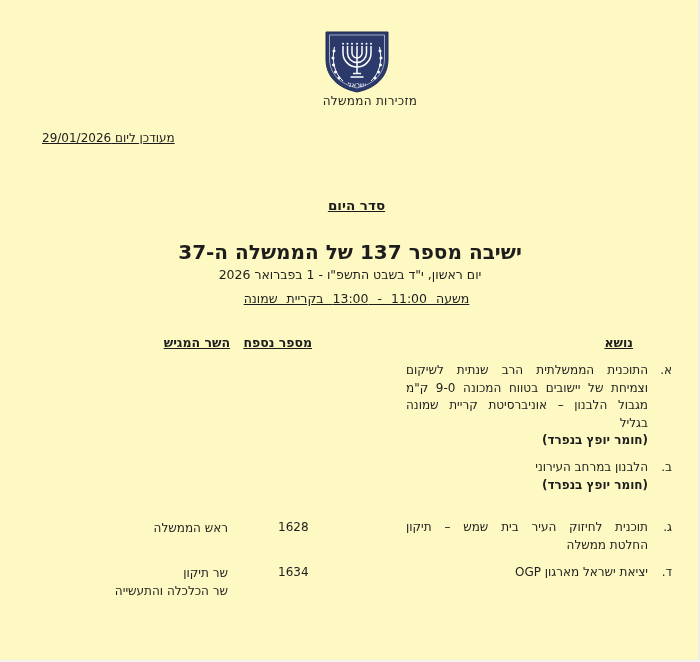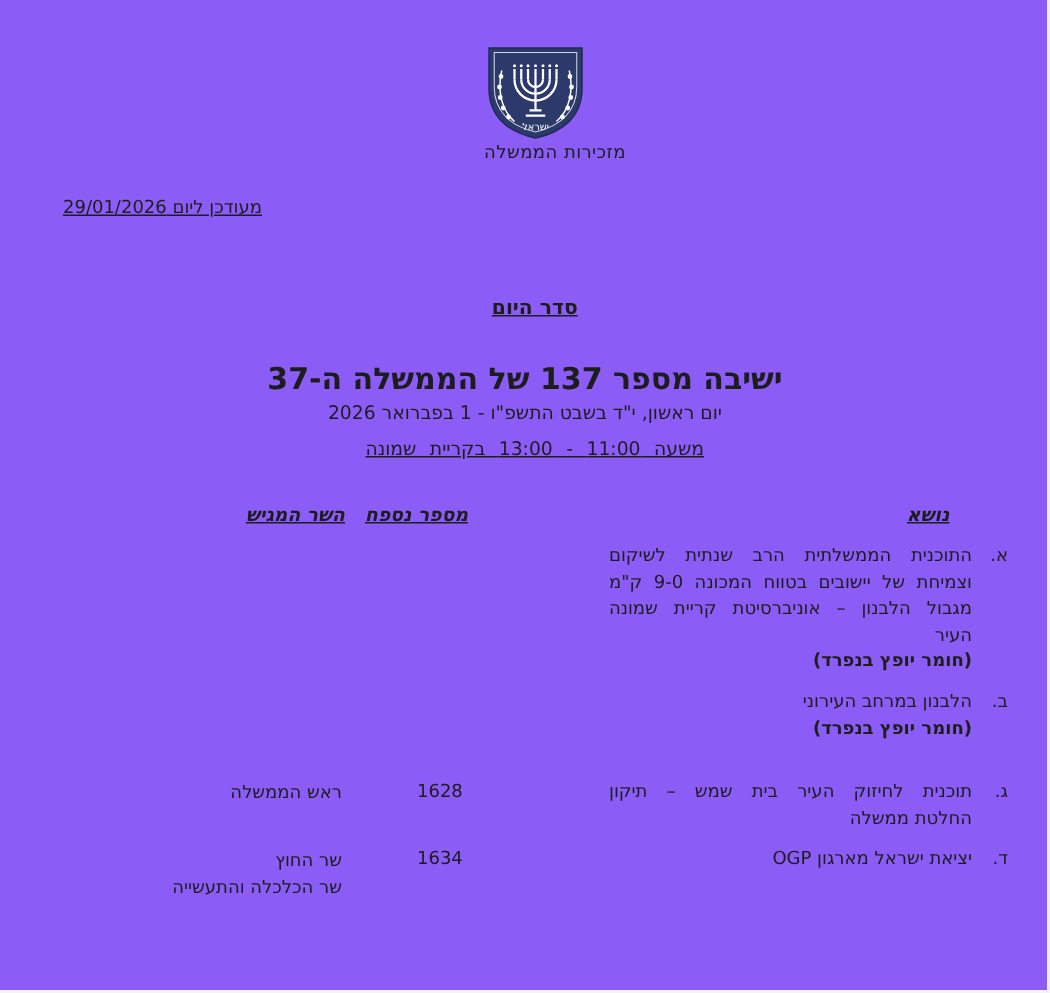--- a/index.html
+++ b/index.html
@@ -1,30 +1,30 @@
 <!DOCTYPE html>
 <html lang="he"><head>
 <meta charset="utf-8">
 <style>
   html,body{margin:0;padding:0;background:#ffffff;}
   .page{
-    position:relative;width:700px;height:662px;background:#8b5cf6;
+    position:relative;width:700px;height:662px;background:#fef9c3;
     font-family:"DejaVu Sans",sans-serif;color:#1d1d1d;direction:rtl;overflow:hidden;
   }
   .abs{position:absolute;}
   .b{font-weight:bold;}
   .u{text-decoration:underline;margin-left:13px;}
   .center{left:0;width:700px;text-align:center;}
   .org-label{top:94px;left:20px;width:700px;text-align:center;font-size:12px;letter-spacing:.3px;}
   .updated{top:131px;left:29px;direction:rtl;font-size:12px;}
   .agenda-title{top:197px;font-size:13.5px;}
   .meeting-title{top:240px;font-size:20px;}
   .meeting-date{top:267px;font-size:12.5px;}
   .meeting-time{top:291px;font-size:12.5px;word-spacing:5px;}
-  .th{top:335px;font-size:12.5px;font-weight:bold;text-decoration:underline;font-style:italic;}
+  .th{top:335px;font-size:12.5px;font-weight:bold;text-decoration:underline;}
   .th-subject{right:67px;}
   .th-appendix{right:388px;}
   .th-minister{right:470px;}
   .row{left:0;width:700px;font-size:12px;}
   .cell-letter{position:absolute;right:28px;top:0;line-height:17.5px;}
   .cell-subject{position:absolute;right:52px;top:0;width:242px;line-height:17.5px;}
   .jl{text-align:justify;text-align-last:justify;}
   .ll{text-align:right;}
   .note{font-weight:bold;text-align:right;}
   .cell-appendix{position:absolute;right:362px;top:1px;width:60px;direction:ltr;}
@@ -91,21 +91,21 @@
   <span class="abs th th-subject">נושא</span>
   <span class="abs th th-appendix">מספר נספח</span>
   <span class="abs th th-minister">השר המגיש</span>
 
   <div class="abs row" style="top:362px;">
     <span class="cell-letter">א.</span>
     <div class="cell-subject">
       <div class="jl">התוכנית הממשלתית הרב שנתית לשיקום</div>
       <div class="jl">וצמיחת של יישובים בטווח המכונה 9-0 ק"מ</div>
       <div class="jl">מגבול הלבנון – אוניברסיטת קריית שמונה</div>
-      <div class="ll">העיר</div>
+      <div class="ll">בגליל</div>
       <div class="note">(חומר יופץ בנפרד)</div>
     </div>
   </div>
 
   <div class="abs row" style="top:459px;">
     <span class="cell-letter">ב.</span>
     <div class="cell-subject">
       <div class="ll">הלבנון במרחב העירוני</div>
       <div class="note">(חומר יופץ בנפרד)</div>
     </div>
@@ -123,20 +123,20 @@
     </div>
   </div>
 
   <div class="abs row" style="top:564px;">
     <span class="cell-letter">ד.</span>
     <div class="cell-subject">
       <div class="ll">יציאת ישראל מארגון OGP</div>
     </div>
     <div class="cell-appendix">1634</div>
     <div class="cell-minister">
-      <div>שר החוץ</div>
+      <div>שר תיקון</div>
       <div>שר הכלכלה והתעשייה</div>
     </div>
   </div>
 
   <div class="abs edge-right"></div>
   <div class="abs edge-bottom"></div>
 </div>
 
 </body></html>

